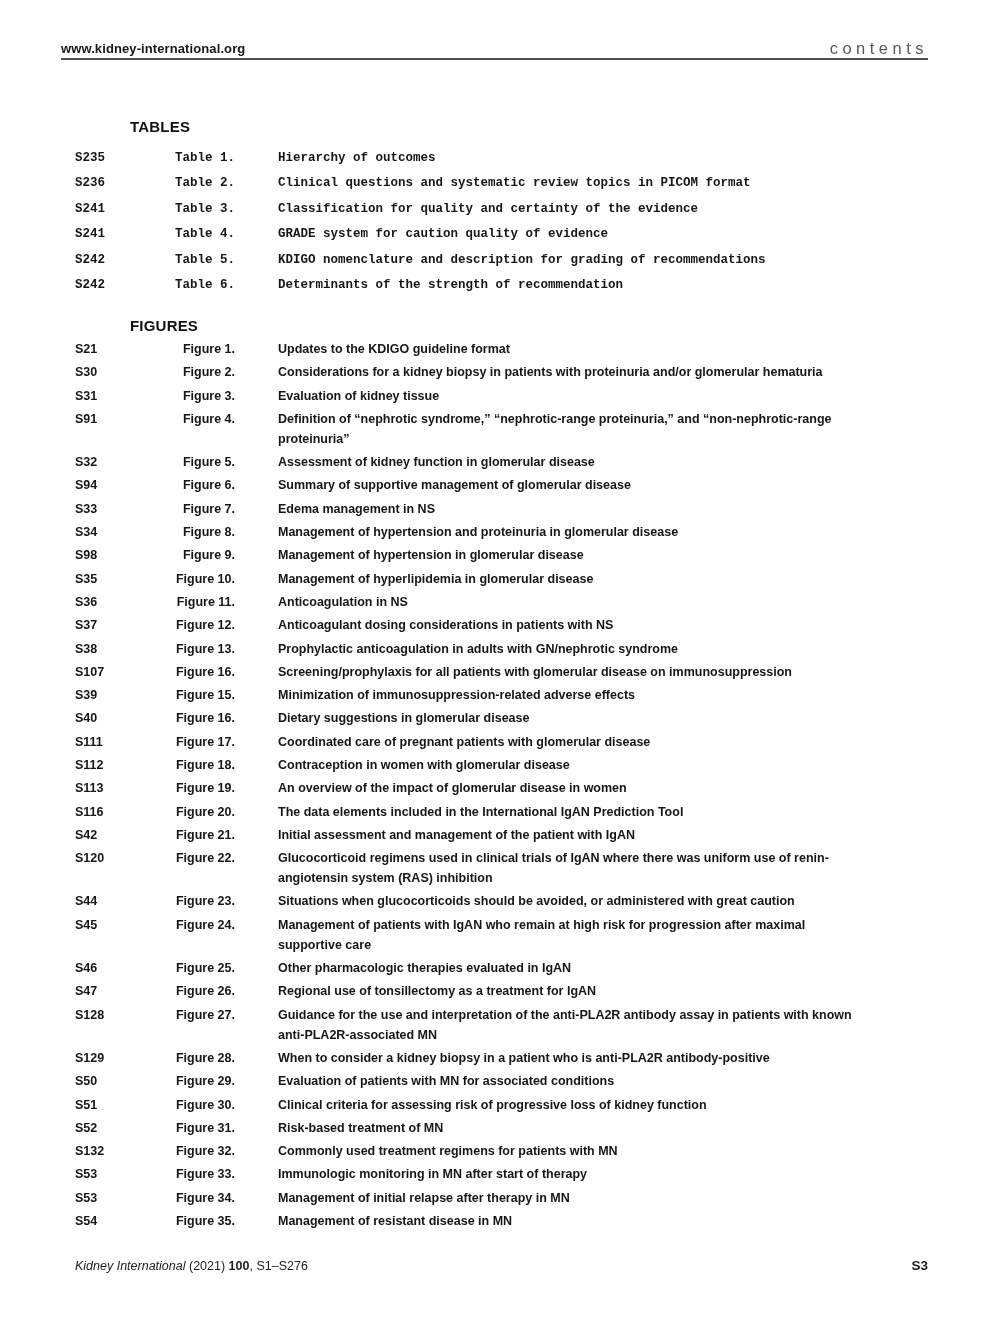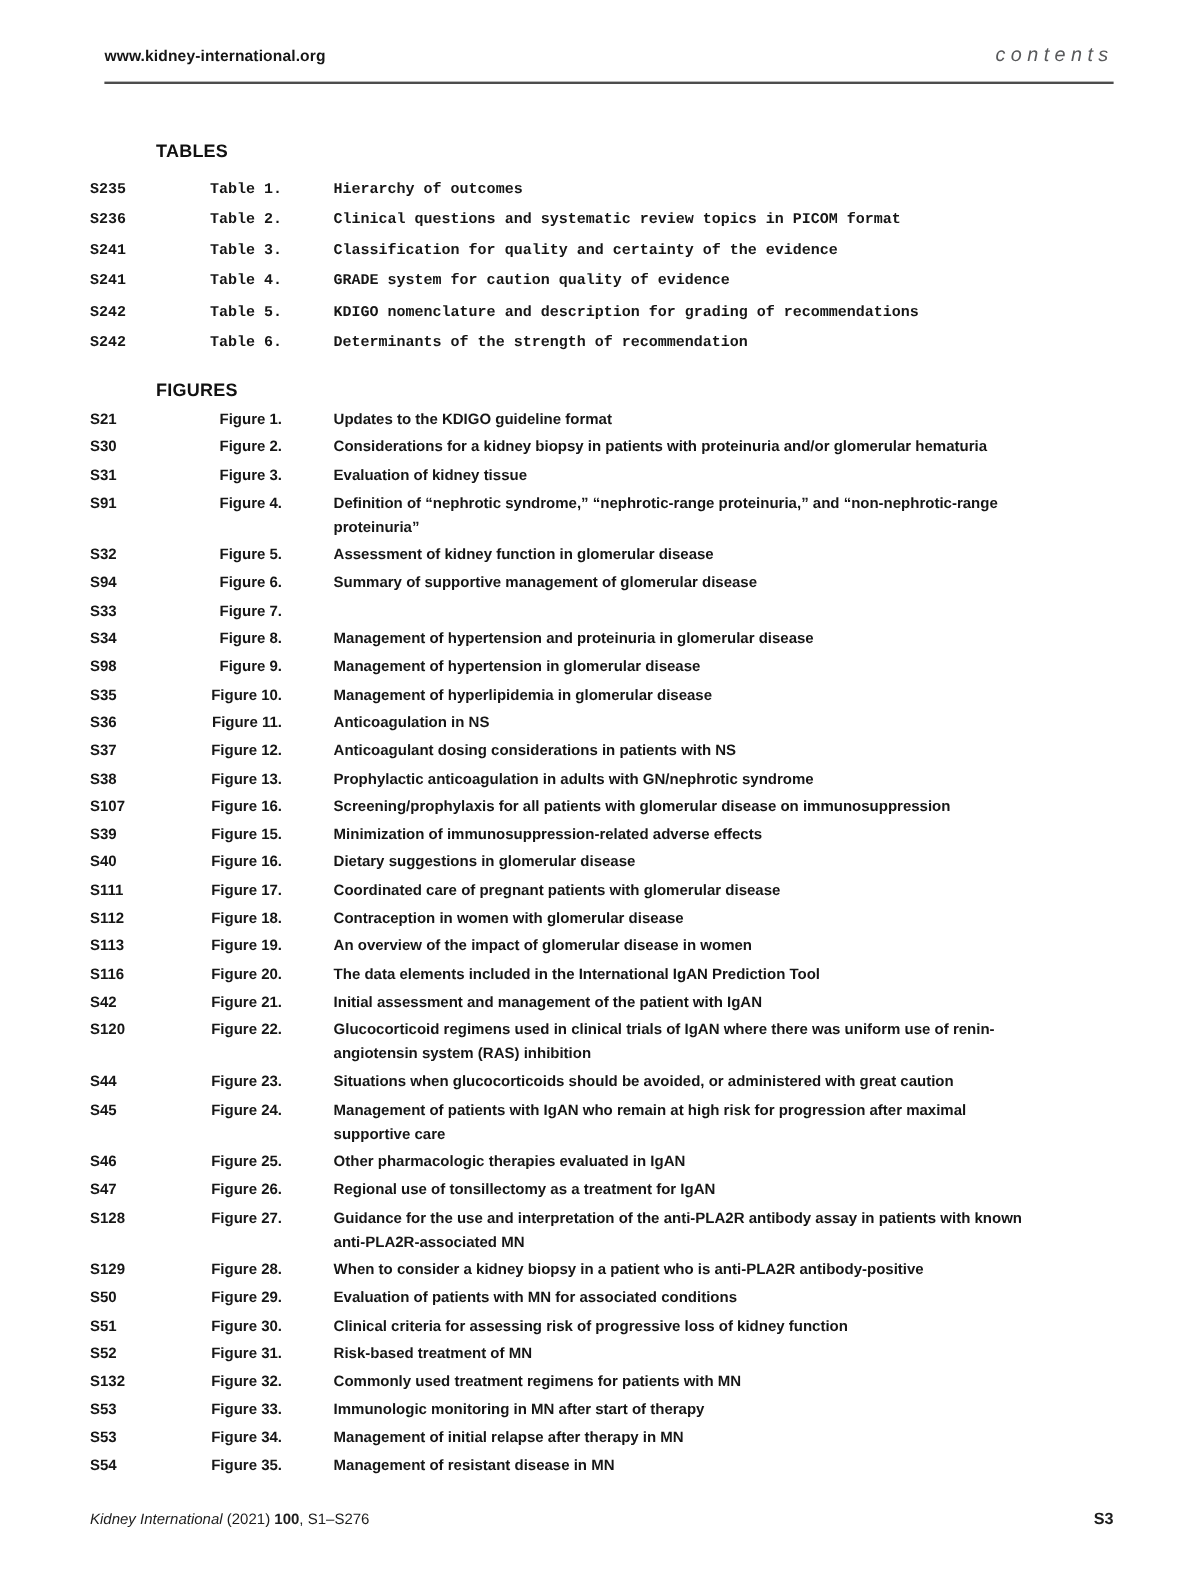--- a/index.html
+++ b/index.html
@@ -10,31 +10,31 @@
     background: #ffffff;
     font-family: "Liberation Sans", sans-serif;
     color: #161616;
     overflow: hidden;
     box-sizing: border-box;
   }
 
   
   .header {
     position: absolute;
-    top: 0; left: 87px; right: 72px;
-    height: 70px;
+    top: 0; left: 61px; right: 72px;
+    height: 60px;
     display: flex;
     justify-content: space-between;
     align-items: flex-end;
-    padding-bottom: 14px;
+    padding-bottom: 2px;
     border-bottom: 2.5px solid #4d4d4d;
     box-sizing: border-box;
   }
   .site-url { font-weight: bold; font-size: 13px; letter-spacing: 0.1px; }
-  .contents-label { font-size: 16.5px; color: #58595b; letter-spacing: 4.5px; line-height: 1; font-style: italic; }
+  .contents-label { font-size: 16.5px; color: #58595b; letter-spacing: 4.5px; line-height: 1; }
 
   
   .content { position: absolute; top: 118px; left: 75px; right: 40px; }
   .section-heading {
     font-size: 15px;
     font-weight: bold;
     margin: 0 0 13px 55px;
     letter-spacing: 0.2px;
     color: #111;
   }
@@ -158,20 +158,21 @@
 
   <div class="toc-row">
     <span class="col-page">S94</span>
     <span class="col-label">Figure 6.</span>
     <span class="col-title">Summary of supportive management of glomerular disease</span>
   </div>
 
   <div class="toc-row">
     <span class="col-page">S33</span>
     <span class="col-label">Figure 7.</span>
+    <span class="col-title">Edema management in NS</span>
   </div>
 
   <div class="toc-row">
     <span class="col-page">S34</span>
     <span class="col-label">Figure 8.</span>
     <span class="col-title">Management of hypertension and proteinuria in glomerular disease</span>
   </div>
 
   <div class="toc-row">
     <span class="col-page">S98</span>

